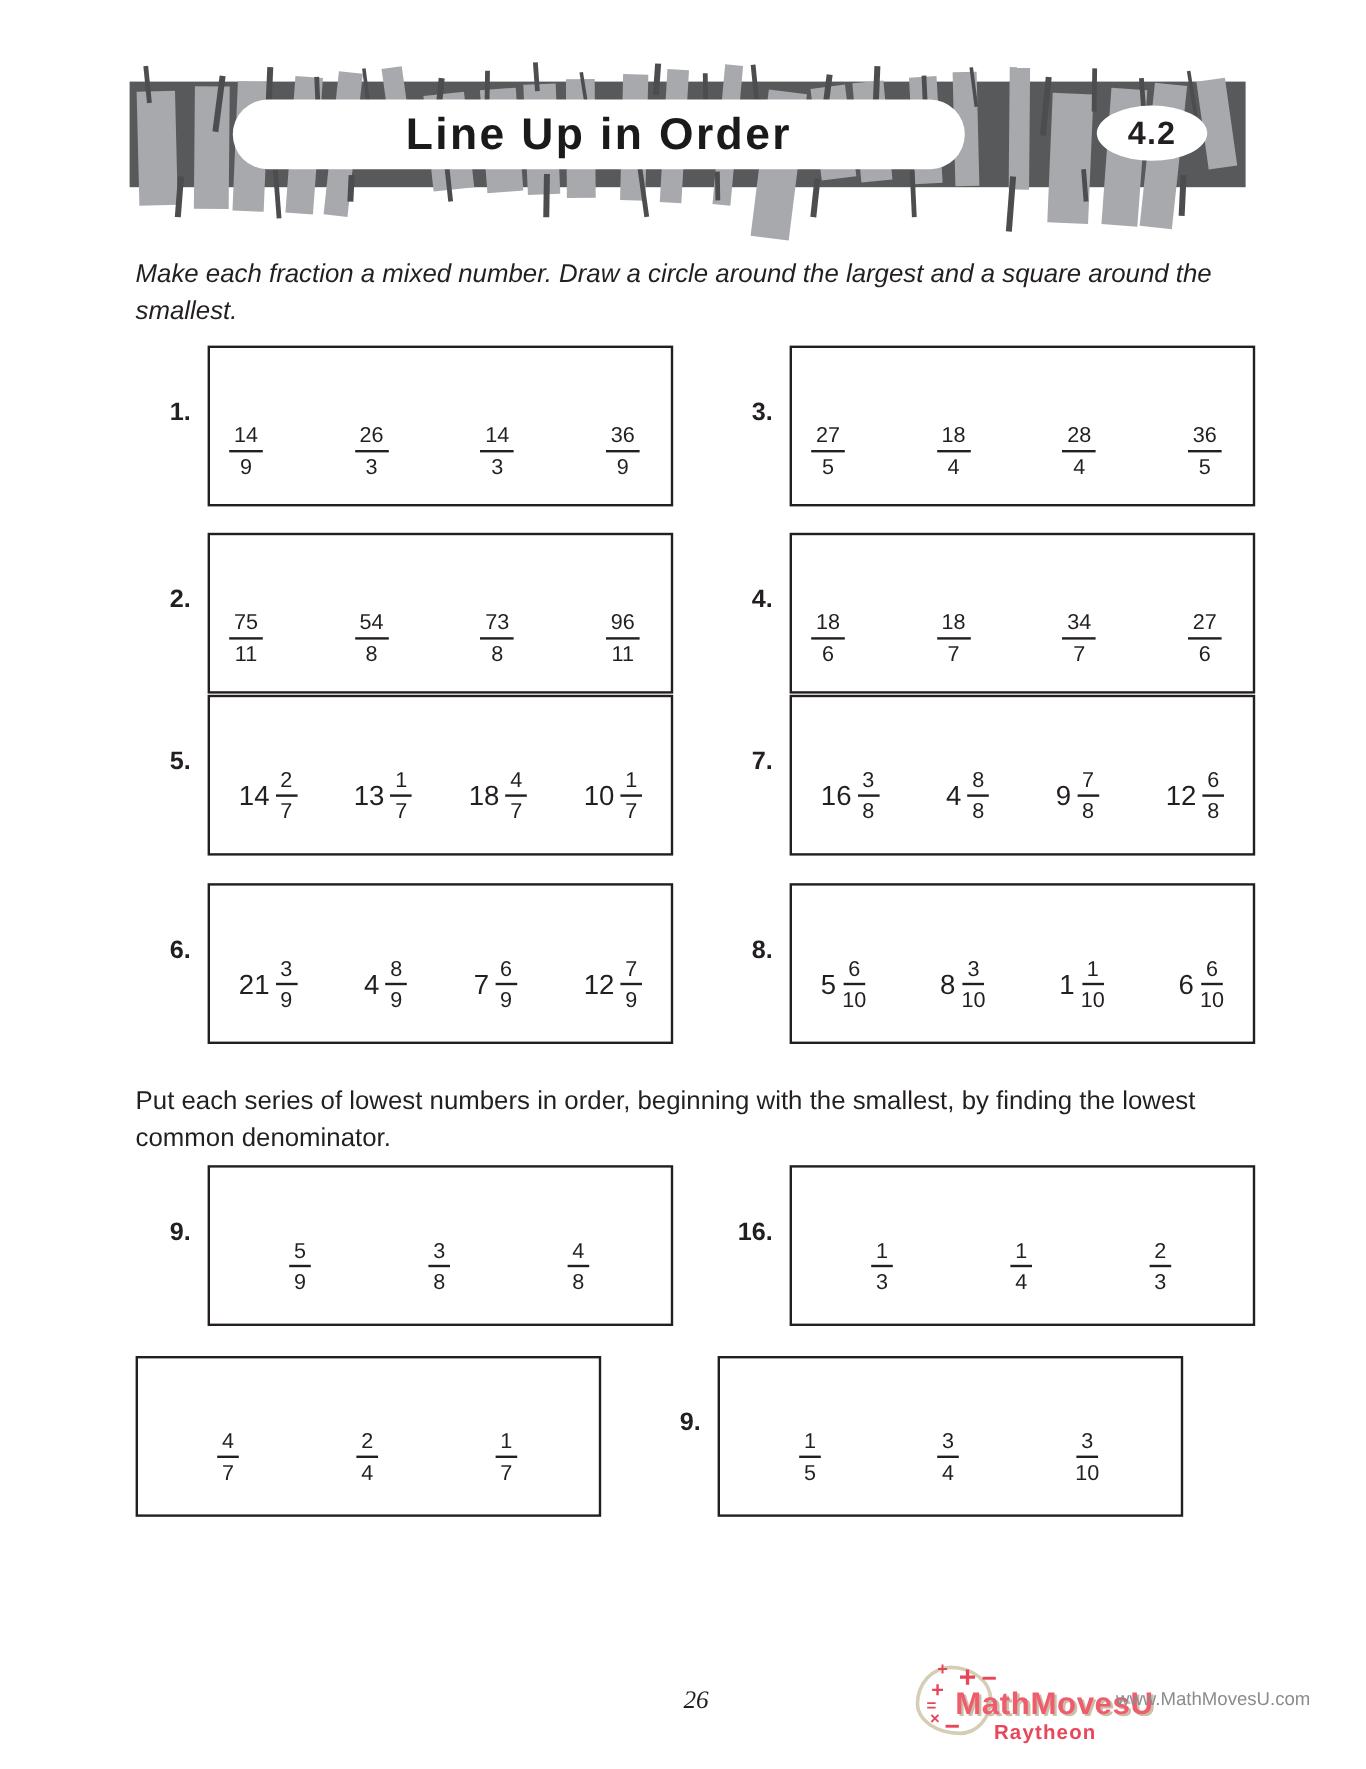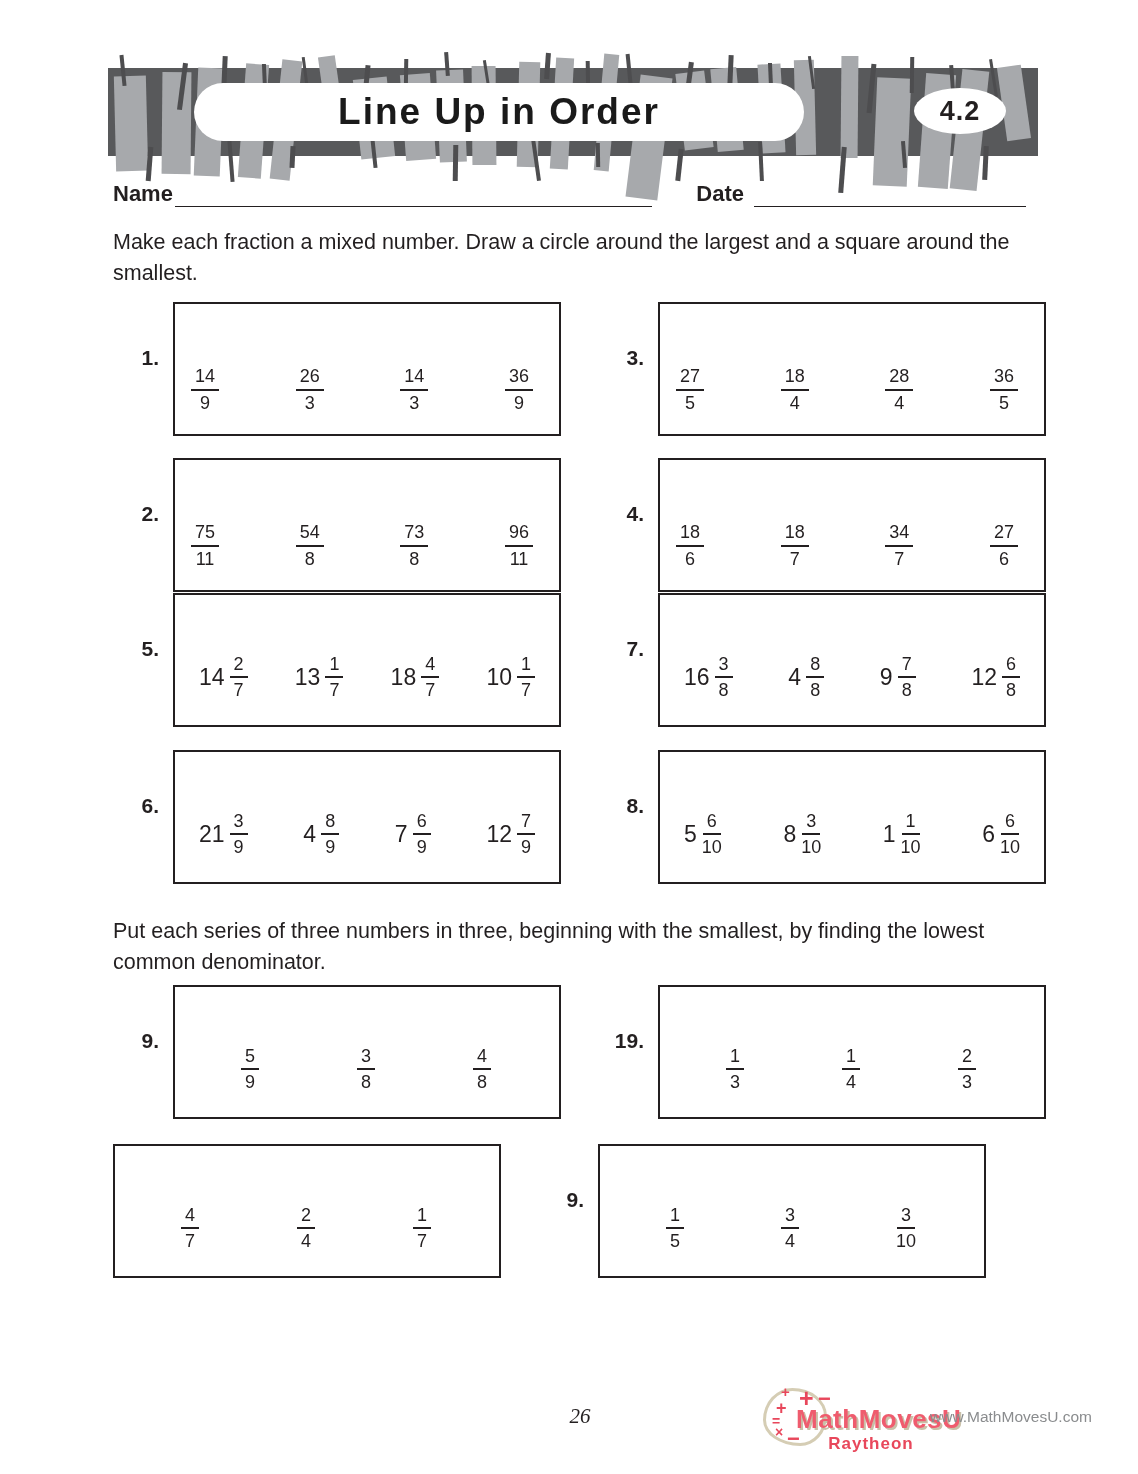--- a/index.html
+++ b/index.html
@@ -18,21 +18,21 @@
          border-radius:50%;z-index:2;display:flex;align-items:center;justify-content:center;}
   .badge span{font-size:27px;font-weight:bold;letter-spacing:1px;}
 
   
   .content{position:absolute;left:113px;top:181px;width:945px;}
   .namedate{display:flex;align-items:flex-end;width:913px;font-size:22px;font-weight:bold;}
   .nline{flex:1;height:24px;margin-left:2px;border-bottom:1.7px solid #231f20;}
   .dlabel{margin-left:44px;}
   .dline{width:272px;height:24px;margin-left:10px;border-bottom:1.7px solid #231f20;}
   .instr{font-size:21.5px;line-height:1.42;width:930px;font-weight:normal;}
-  .instr1{margin-top:20px;}
+  .instr1{margin-top:32px;font-style:italic;}
   .instr2{margin-top:34px;}
   .instr3{margin-top:32px;}
 
   .p-row{display:flex;}
   .row1{margin-top:14px;} .row2{margin-top:22px;}
   .row3{margin-top:1px;}  .row4{margin-top:23px;}
   .row5{margin-top:8px;}  .row6{margin-top:25px;}
   .prob{display:flex;}
   .prob.right{margin-left:37px;}
   .pnum{width:46px;text-align:right;padding-right:14px;padding-top:44px;
@@ -139,26 +139,20 @@
     <div class="pill">
       <span>Line Up in Order</span>
     </div>
     <div class="badge">
       <span>4.2</span>
     </div>
   </div>
 
   <div class="content">
 
-    <div class="namedate">
-      <span>Name</span>
-      <span class="nline"></span>
-      <span class="dlabel">Date</span>
-      <span class="dline"></span>
-    </div>
 
     <div class="instr instr1">Make each fraction a mixed number.  Draw a circle around the largest and a square around the smallest.</div>
 
     <div class="p-row row1">
       <div class="prob">
         <div class="pnum">1.</div>
         <div class="pbox frac4">
             <span class="mixed">
               <span class="frac">
                 <span class="fnum">14</span>
@@ -409,21 +403,21 @@
               <span class="whole">6</span>
               <span class="frac">
                 <span class="fnum">6</span>
                 <span class="fden">10</span>
               </span>
             </span>
           </div>
       </div>
     </div>
 
-    <div class="instr instr3">Put each series of three numbers in three, beginning with the smallest, by finding the lowest common denominator.</div>
+    <div class="instr instr3">Put each series of lowest numbers in order, beginning with the smallest, by finding the lowest common denominator.</div>
 
     <div class="p-row row5">
       <div class="prob">
         <div class="pnum">9.</div>
         <div class="pbox frac3">
             <span class="mixed">
               <span class="frac">
                 <span class="fnum">5</span>
                 <span class="fden">9</span>
               </span>
@@ -436,21 +430,21 @@
             </span>
             <span class="mixed">
               <span class="frac">
                 <span class="fnum">4</span>
                 <span class="fden">8</span>
               </span>
             </span>
           </div>
       </div>
       <div class="prob right">
-        <div class="pnum">19.</div>
+        <div class="pnum">16.</div>
         <div class="pbox frac3">
             <span class="mixed">
               <span class="frac">
                 <span class="fnum">1</span>
                 <span class="fden">3</span>
               </span>
             </span>
             <span class="mixed">
               <span class="frac">
                 <span class="fnum">1</span>

